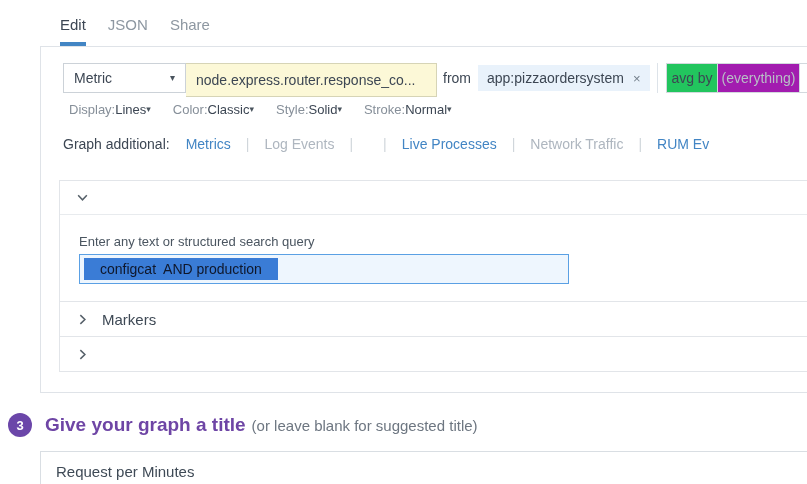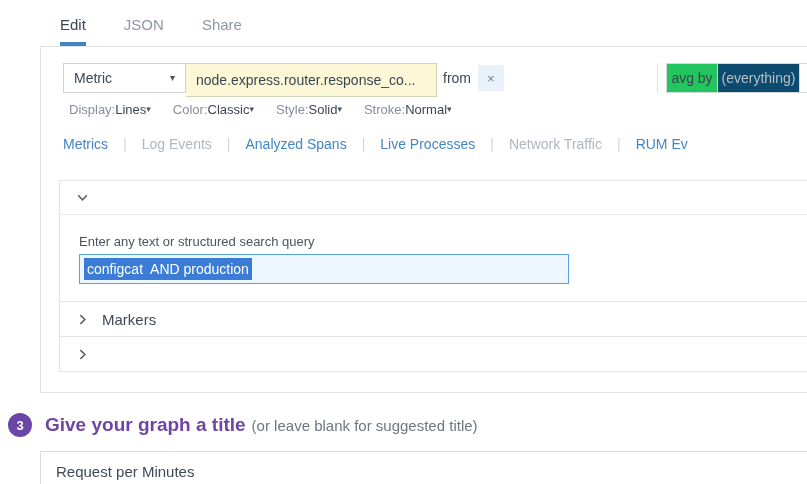--- a/index.html
+++ b/index.html
@@ -5,21 +5,21 @@
   * { box-sizing: border-box; margin: 0; padding: 0; }
   html,body { background:#fff; }
   body {
     font-family: "Liberation Sans", sans-serif;
     color:#3c4653;
     font-size:14px;
   }
   .viewport { position:relative; width:807px; height:484px; overflow:hidden; background:#fff; }
 
   
-  .tabs { display:flex; gap:38px; padding:16px 0 0 60px; }
+  .tabs { display:flex; gap:22px; padding:16px 0 0 60px; }
   .tab { font-size:15px; color:#8d97a1; padding-bottom:9px; border-bottom:4px solid transparent; cursor:pointer; }
   .tab.active { color:#3c4653; border-bottom-color:#4285c4; }
 
   
   .panel {
     margin-left:40px; width:860px; background:#fff;
     border:1px solid #dfe3e8; border-right:none;
     padding:16px 0 20px 22px;
   }
 
@@ -41,21 +41,21 @@
     background:#e9f2fb; height:26px; display:flex; align-items:center;
     padding:0 9px; gap:9px; white-space:nowrap;
   }
   .chip-x { color:#74808c; font-size:13px; cursor:pointer; }
   .avg-by {
     margin-left:8px; width:52px; justify-content:center;
     border:1px solid #d3d9de; background:#22c55e; cursor:pointer;
   }
   .everything {
     width:82px; justify-content:center; border:1px solid #d3d9de; border-left:none;
-    background:#0c4a6e; color:#b8bfc6; cursor:text; white-space:nowrap;
+    background:#a21caf; color:#b8bfc6; cursor:text; white-space:nowrap;
   }
   .as-seg {
     width:40px; border:1px solid #d3d9de; border-left:none; background:#fff;
     padding-left:9px; cursor:pointer;
   }
 
   
   .display-row { display:flex; gap:22px; margin:9px 0 0 6px; font-size:13px; align-items:center; }
   .disp-group { display:flex; align-items:center; cursor:pointer; }
   .disp-label { color:#868f99; }
@@ -77,21 +77,21 @@
   .acc-title { font-size:15px; color:#3e4955; }
   .chev { display:flex; align-items:center; }
   .acc-header-inner { border-bottom:1px solid #e8ebee; }
   .acc-content { padding:19px 0 17px 19px; }
   .search-label { font-size:13px; color:#4a5560; }
   .search-box {
     margin-top:5px; width:490px; height:30px; border:1px solid #5aa0e4;
     background:#eef6fe; display:flex; align-items:center; padding:0 4px; cursor:text;
   }
   .search-selection {
-    background:#3a7cd6; color:#ffffff; font-size:14px; padding:3px 3px;
+    background:#3a7cd6; color:#0f172a; font-size:14px; padding:3px 16px;
     white-space:pre;
   }
 
   
   .step-heading { display:flex; align-items:center; gap:13px; margin:20px 0 0 8px; }
   .step-badge {
     width:24px; height:24px; border-radius:50%; background:#6b46a9; color:#fff;
     font-size:13px; font-weight:bold; display:flex; align-items:center; justify-content:center;
   }
   .step-title { font-size:19px; font-weight:bold; color:#6e45a5; }
@@ -121,20 +121,21 @@
       <div class="seg metric-dd">
         <span>Metric</span>
         <span class="caret">▾</span>
       </div>
       <div class="seg metric-val">
         <span>node.express.router.response_co...</span>
       </div>
       <div class="from-label">from</div>
       <div class="scope-field">
         <div class="scope-chip">
+          <span>app:pizzaordersystem</span>
           <span class="chip-x">×</span>
         </div>
       </div>
       <div class="seg avg-by">avg by</div>
       <div class="seg everything">(everything)</div>
       <div class="seg as-seg">as</div>
     </div>
 
     <div class="display-row">
       <div class="disp-group">
@@ -153,25 +154,25 @@
         <span class="caret">▾</span>
       </div>
       <div class="disp-group">
         <span class="disp-label">Stroke:</span>
         <span class="disp-value">Normal</span>
         <span class="caret">▾</span>
       </div>
     </div>
 
     <div class="graph-additional">
+      <span class="ga-label">Graph additional:</span>
       <a class="ga-link">Metrics</a>
       <span class="ga-sep">|</span>
       <a class="ga-link disabled">Log Events</a>
       <span class="ga-sep">|</span>
-      <a class="ga-link">Analyzed Spans</a>
       <span class="ga-sep">|</span>
       <a class="ga-link">Live Processes</a>
       <span class="ga-sep">|</span>
       <a class="ga-link disabled">Network Traffic</a>
       <span class="ga-sep">|</span>
       <a class="ga-link">RUM Ev</a>
     </div>
 
     <div class="acc-stack">
 

